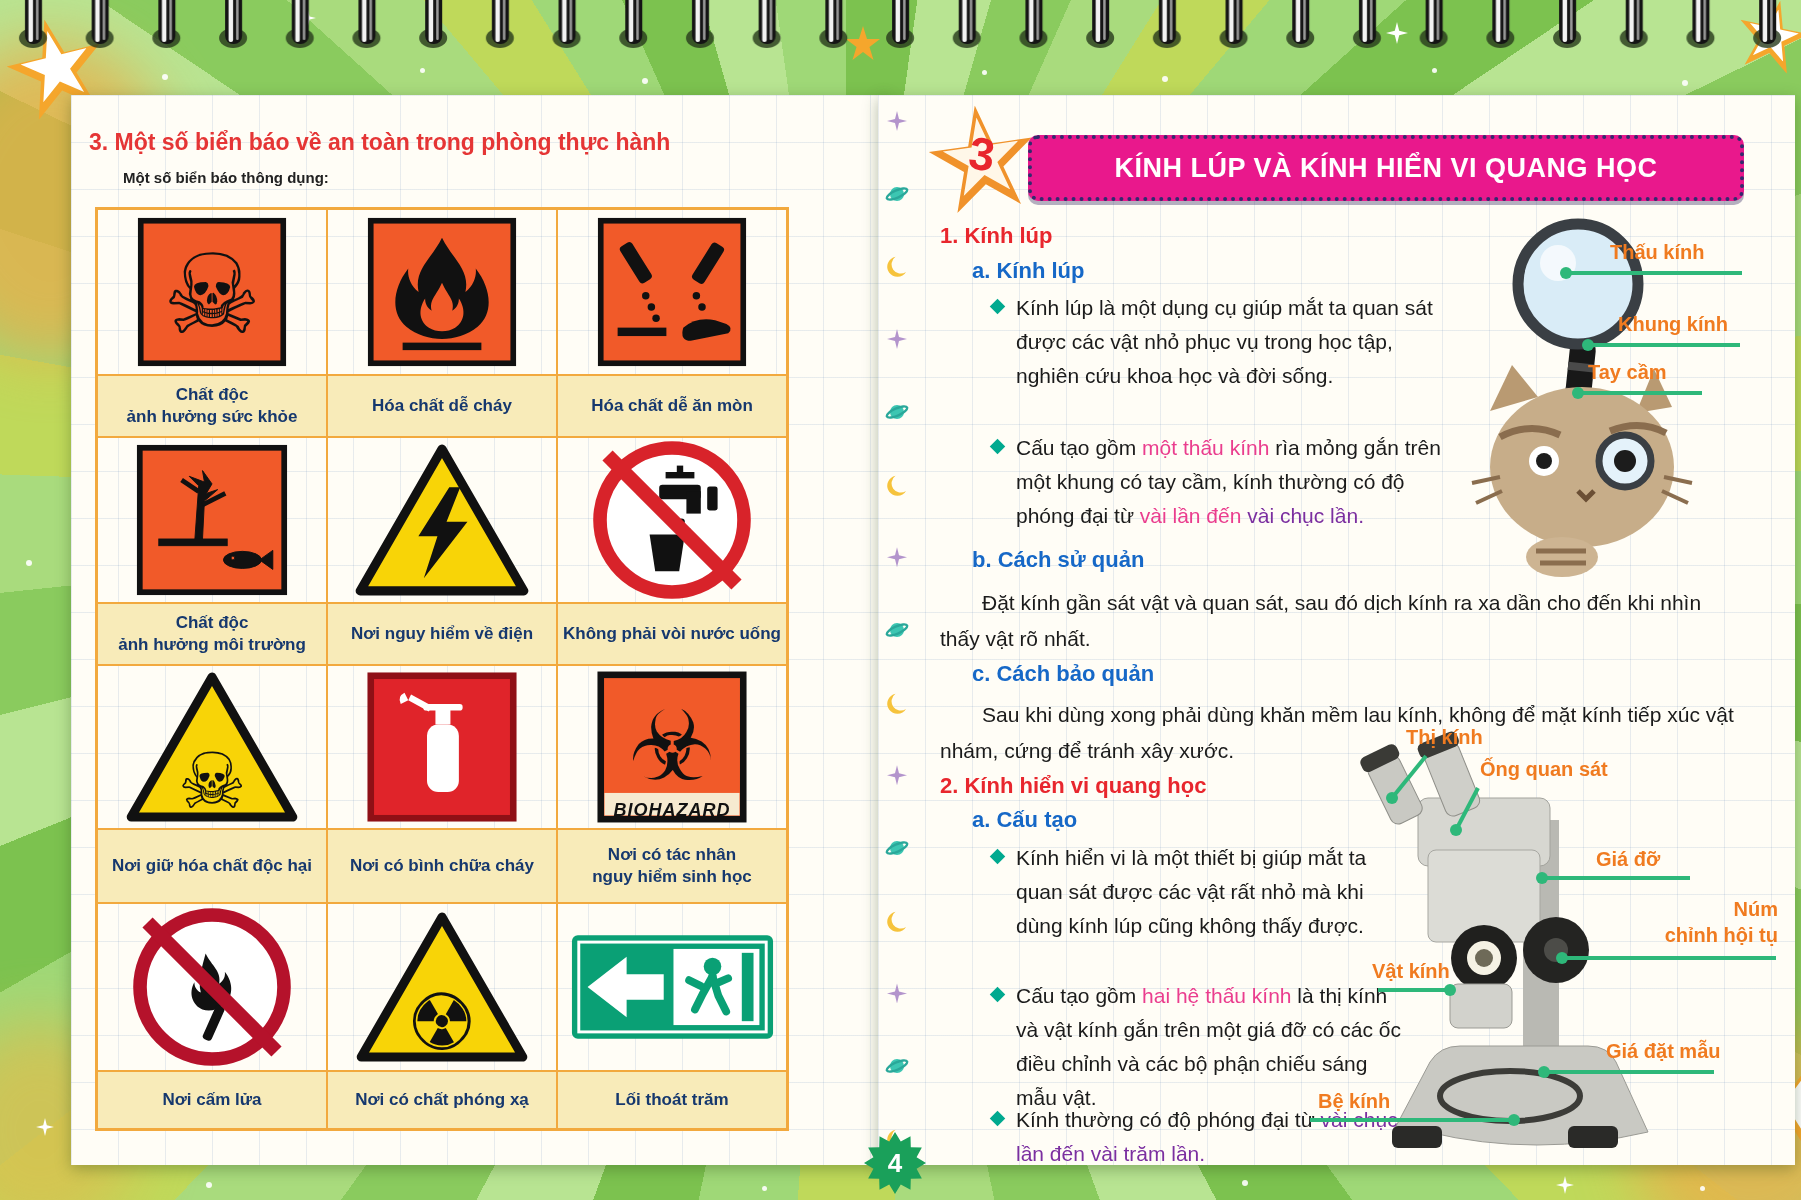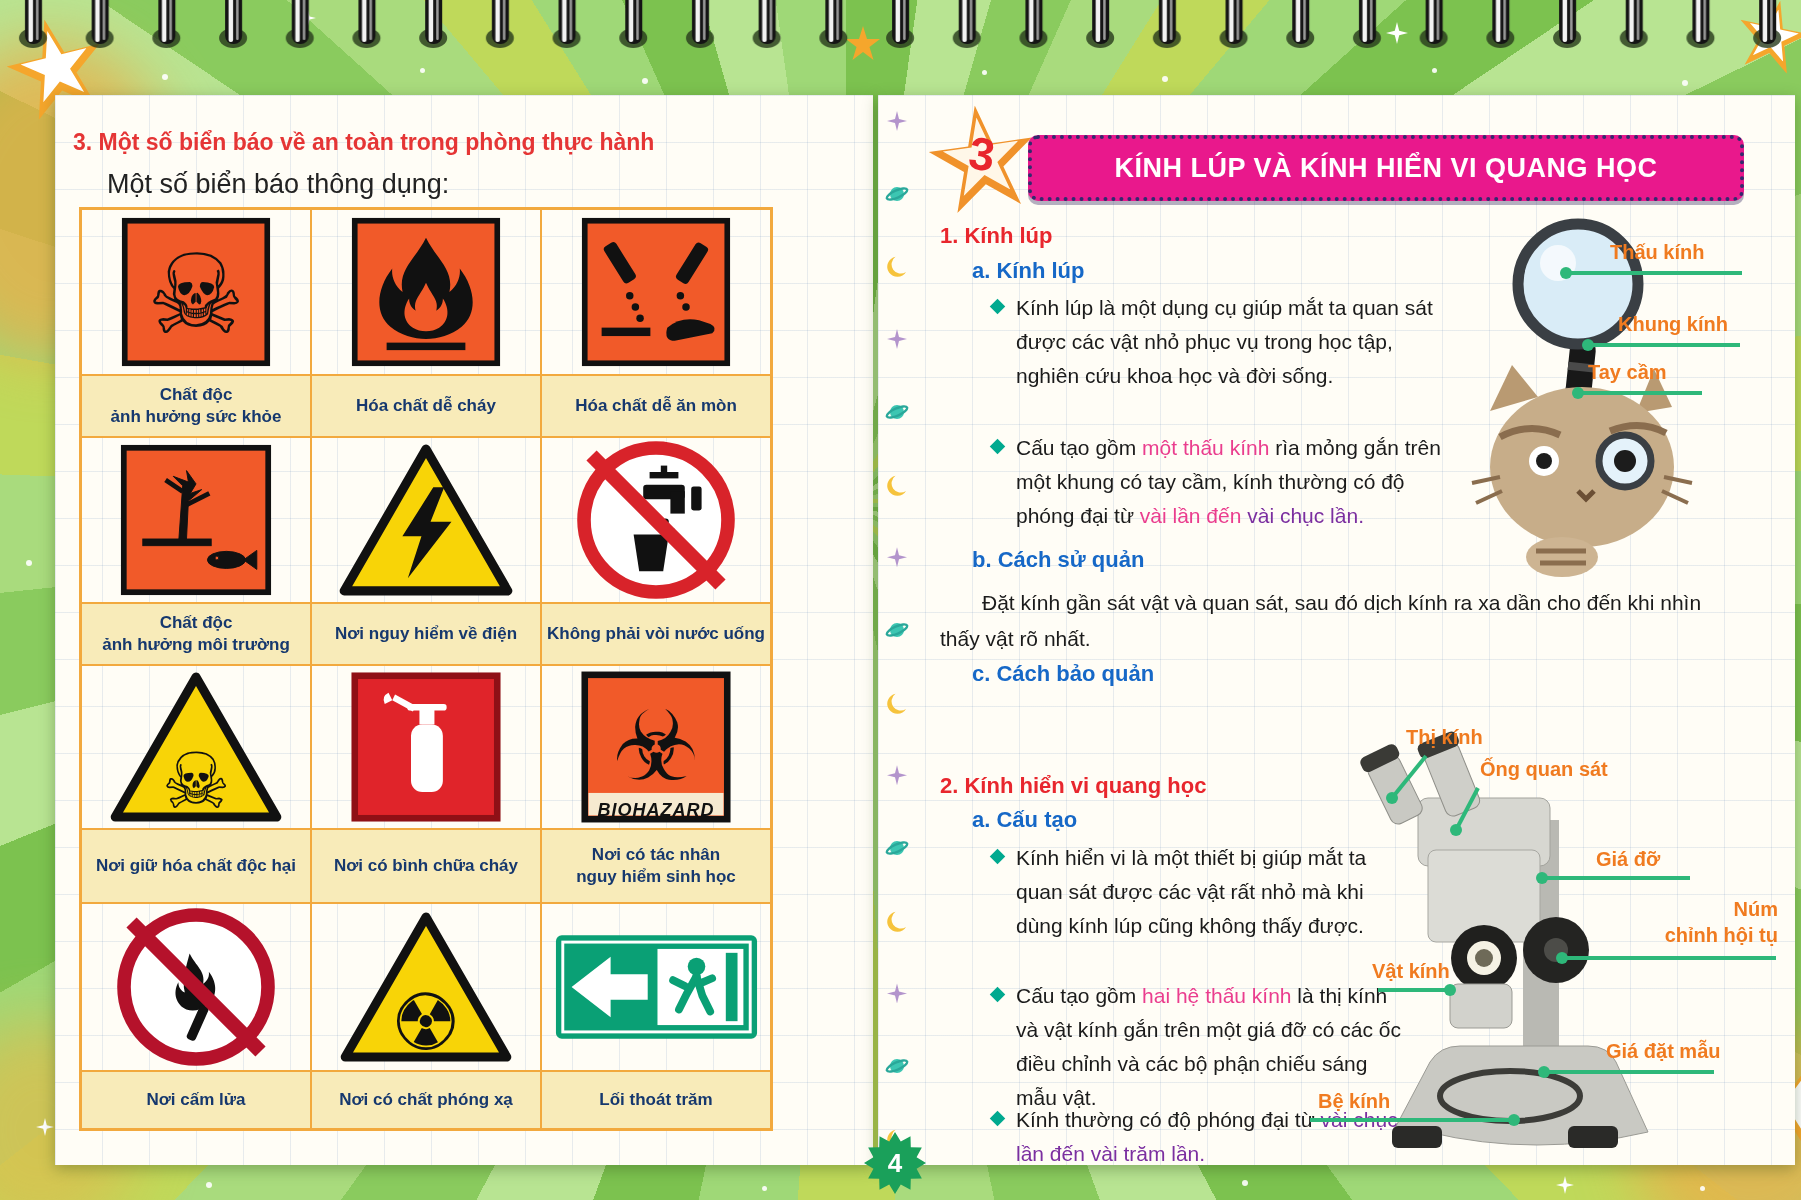--- a/index.html
+++ b/index.html
@@ -27,26 +27,26 @@
 
   .spiral { position:absolute; left:0; top:0; width:1801px; height:60px; }
 
   .page { position:absolute; top:95px; height:1070px; background:#fffdf6;
     background-image:
       linear-gradient(rgba(110,145,190,.16) 1px, transparent 1px),
       linear-gradient(90deg, rgba(110,145,190,.16) 1px, transparent 1px);
     background-size:47px 47px;
     box-shadow:0 4px 14px rgba(40,70,20,.35);
   }
-  .page-left  { left:55px;  width:818px; }
+  .page-left  { left:71px;  width:818px; }
   .page-right { left:878px; width:917px; }
 
   
   .lp-heading { position:absolute; left:18px; top:34px; font-size:23px; font-weight:bold; color:#e53535; }
-  .lp-sub     { position:absolute; left:52px; top:74px; font-size:27px; font-weight:normal; color:#222; }
+  .lp-sub     { position:absolute; left:52px; top:74px; font-size:15px; font-weight:bold; color:#222; }
   .sign-grid { position:absolute; left:24px; top:112px; width:694px;
     display:grid; grid-template-columns:repeat(3,1fr);
     grid-template-rows:166px 62px 166px 62px 164px 74px 168px 58px;
     border:2px solid #f2a93e; }
   .sg-cell { border:1px solid #f2a93e; display:flex; align-items:center; justify-content:center; }
   .sg-img  { background:transparent; }
   .sg-cap  { background:#f8ebb9; color:#16386e; font-weight:bold; font-size:17px;
              text-align:center; line-height:1.28; white-space:pre-line; padding:2px 4px; }
   .bio-wrap { position:relative; width:150px; height:152px; }
   .bio-label { position:absolute; left:0; bottom:2px; width:100%; text-align:center;
@@ -391,20 +391,21 @@
       </g>
     </svg>
     <div class="fig-label" style="left:172px;top:34px;">Thấu kính</div>
     <div class="fig-label" style="left:180px;top:106px;">Khung kính</div>
     <div class="fig-label" style="left:150px;top:154px;">Tay cầm</div>
   </div>
 
   <div class="h-blue" style="left:94px;top:452px;">b. Cách sử quản</div>
   <div class="para" style="top:490px;">Đặt kính gần sát vật và quan sát, sau đó dịch kính ra xa dần cho đến khi nhìn thấy vật rõ nhất.</div>
   <div class="h-blue" style="left:94px;top:566px;">c. Cách bảo quản</div>
+  <div class="para" style="top:602px;">Sau khi dùng xong phải dùng khăn mềm lau kính, không để mặt kính tiếp xúc vật nhám, cứng để tránh xây xước.</div>
 
   <div class="h-red" style="left:62px;top:678px;">2. Kính hiển vi quang học</div>
   <div class="h-blue" style="left:94px;top:712px;">a. Cấu tạo</div>
 
   <div class="bullet" style="left:112px;top:746px;width:420px;">
     <span class="dmd"></span>
     <span>Kính hiển vi là một thiết bị giúp mắt ta quan sát được các vật rất nhỏ mà khi dùng kính lúp cũng không thấy được.</span>
   </div>
 
   <div class="bullet" style="left:112px;top:884px;width:420px;">

